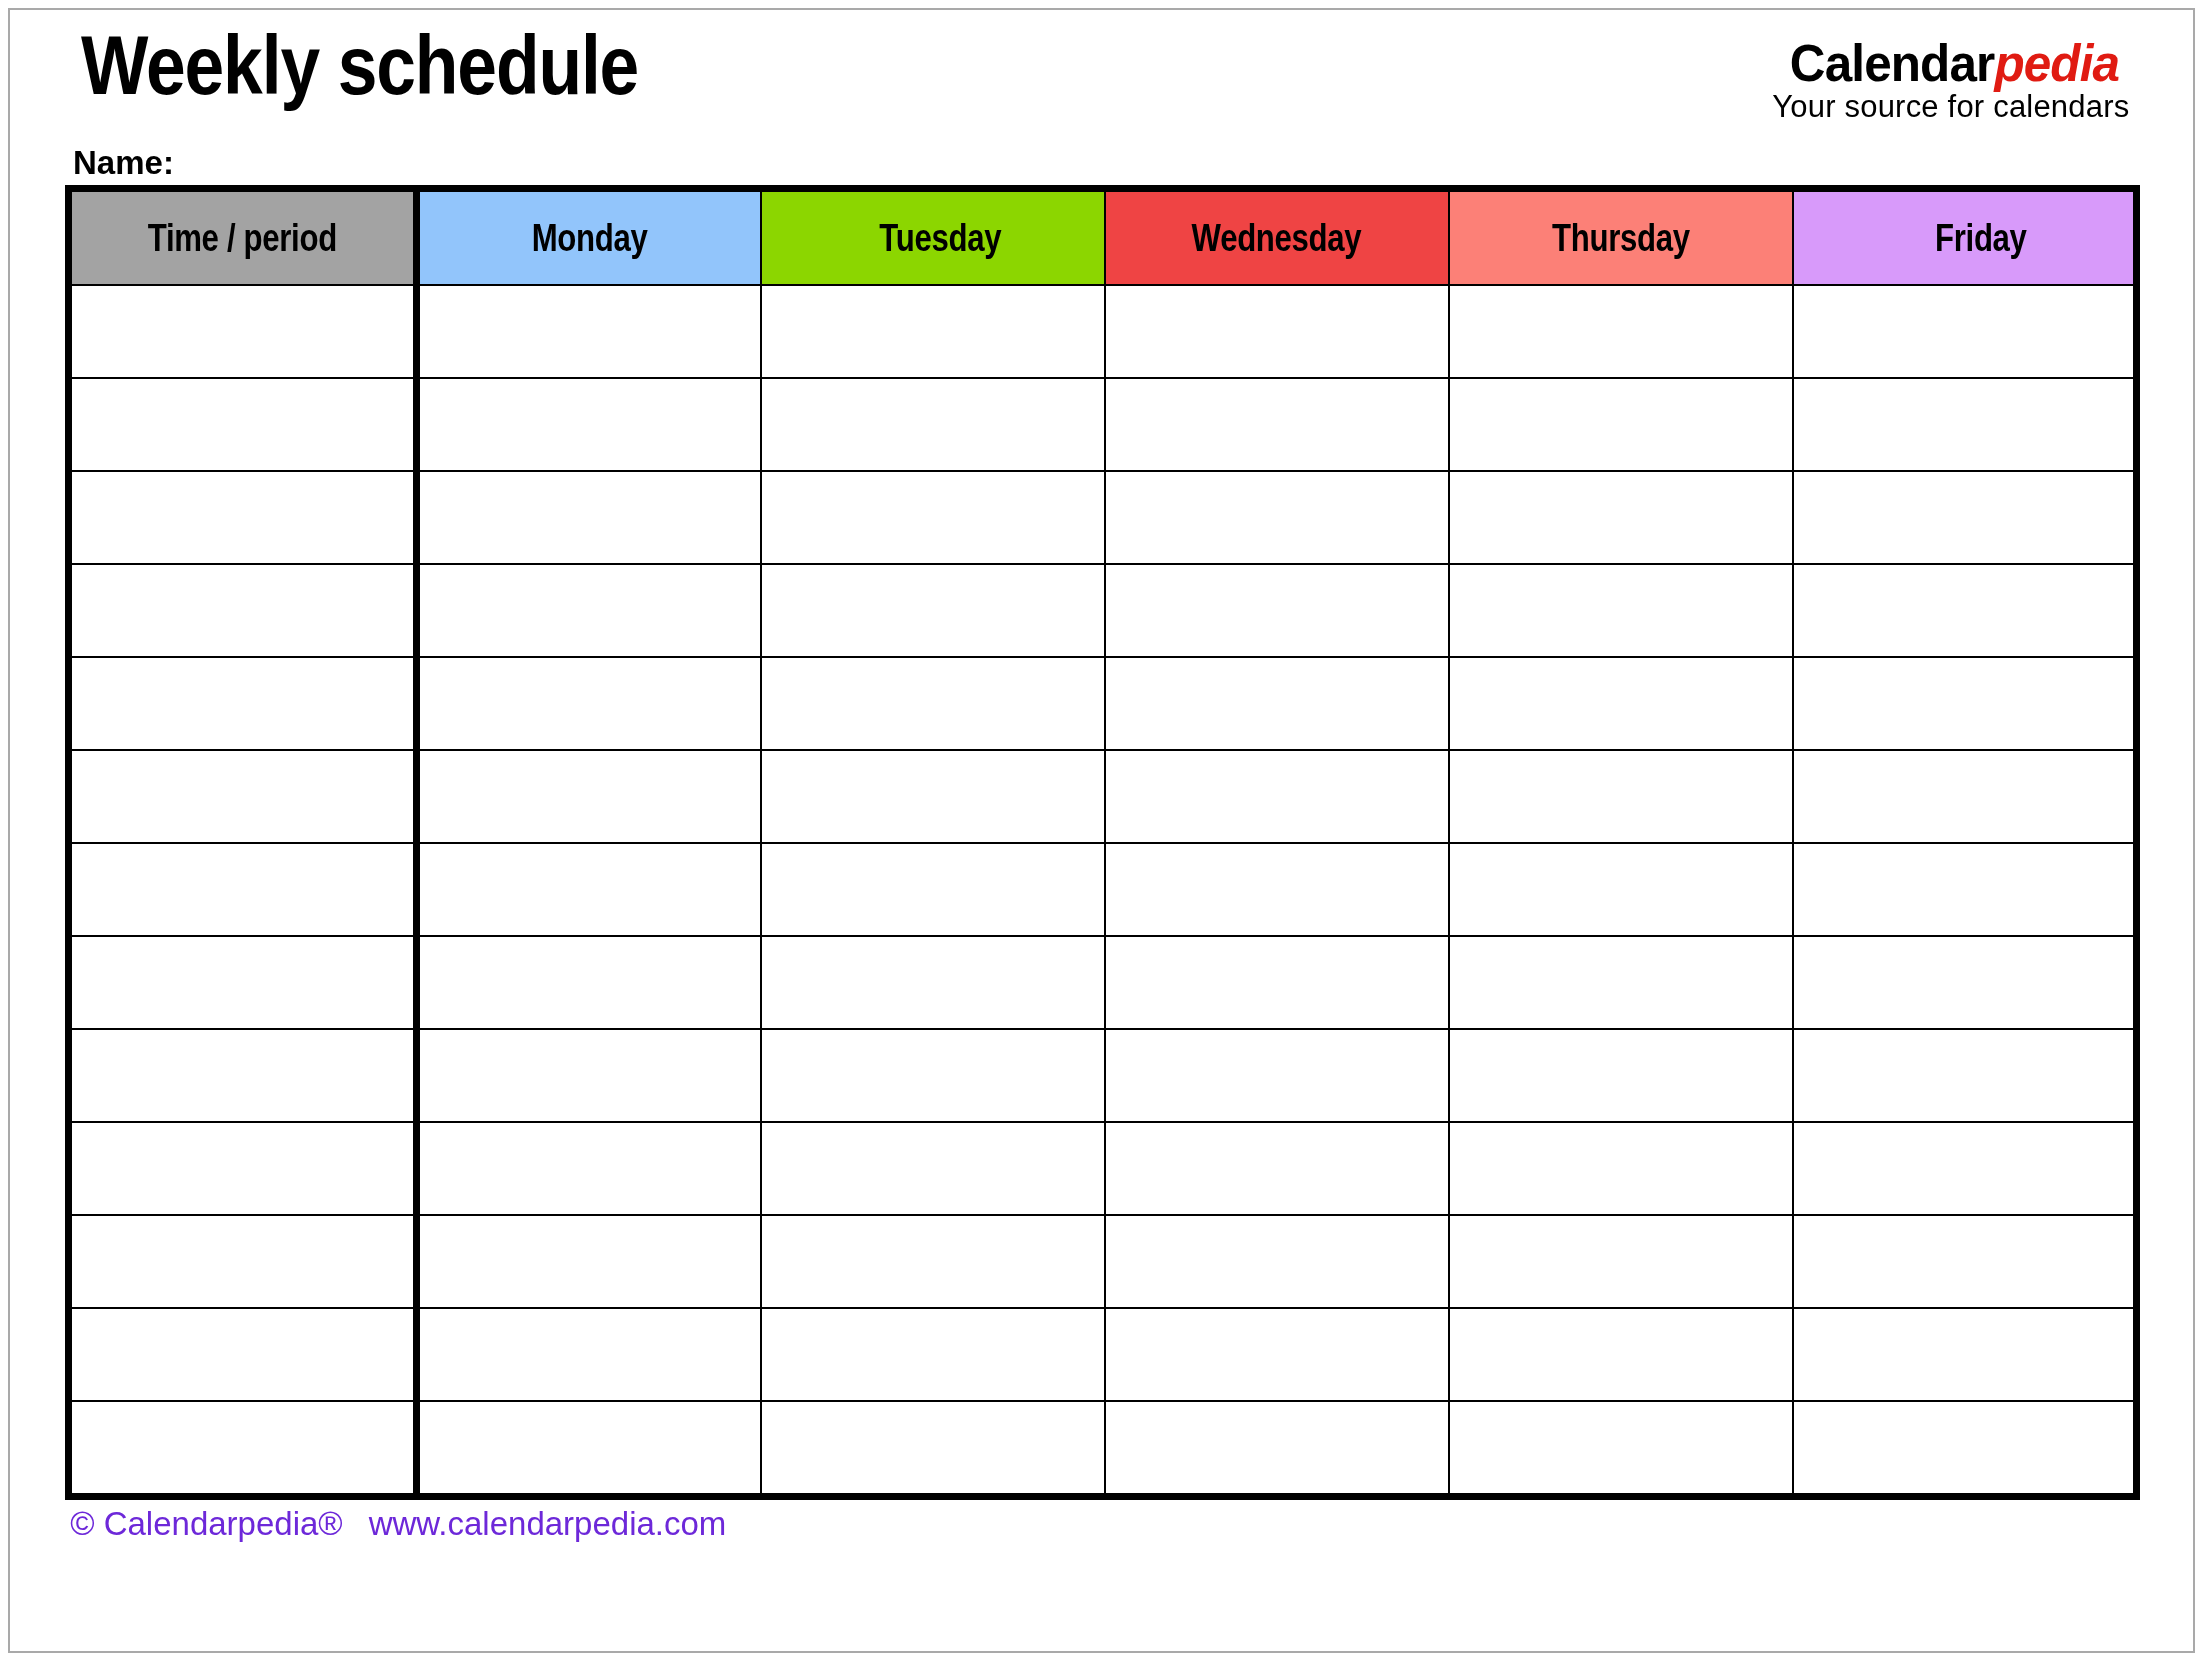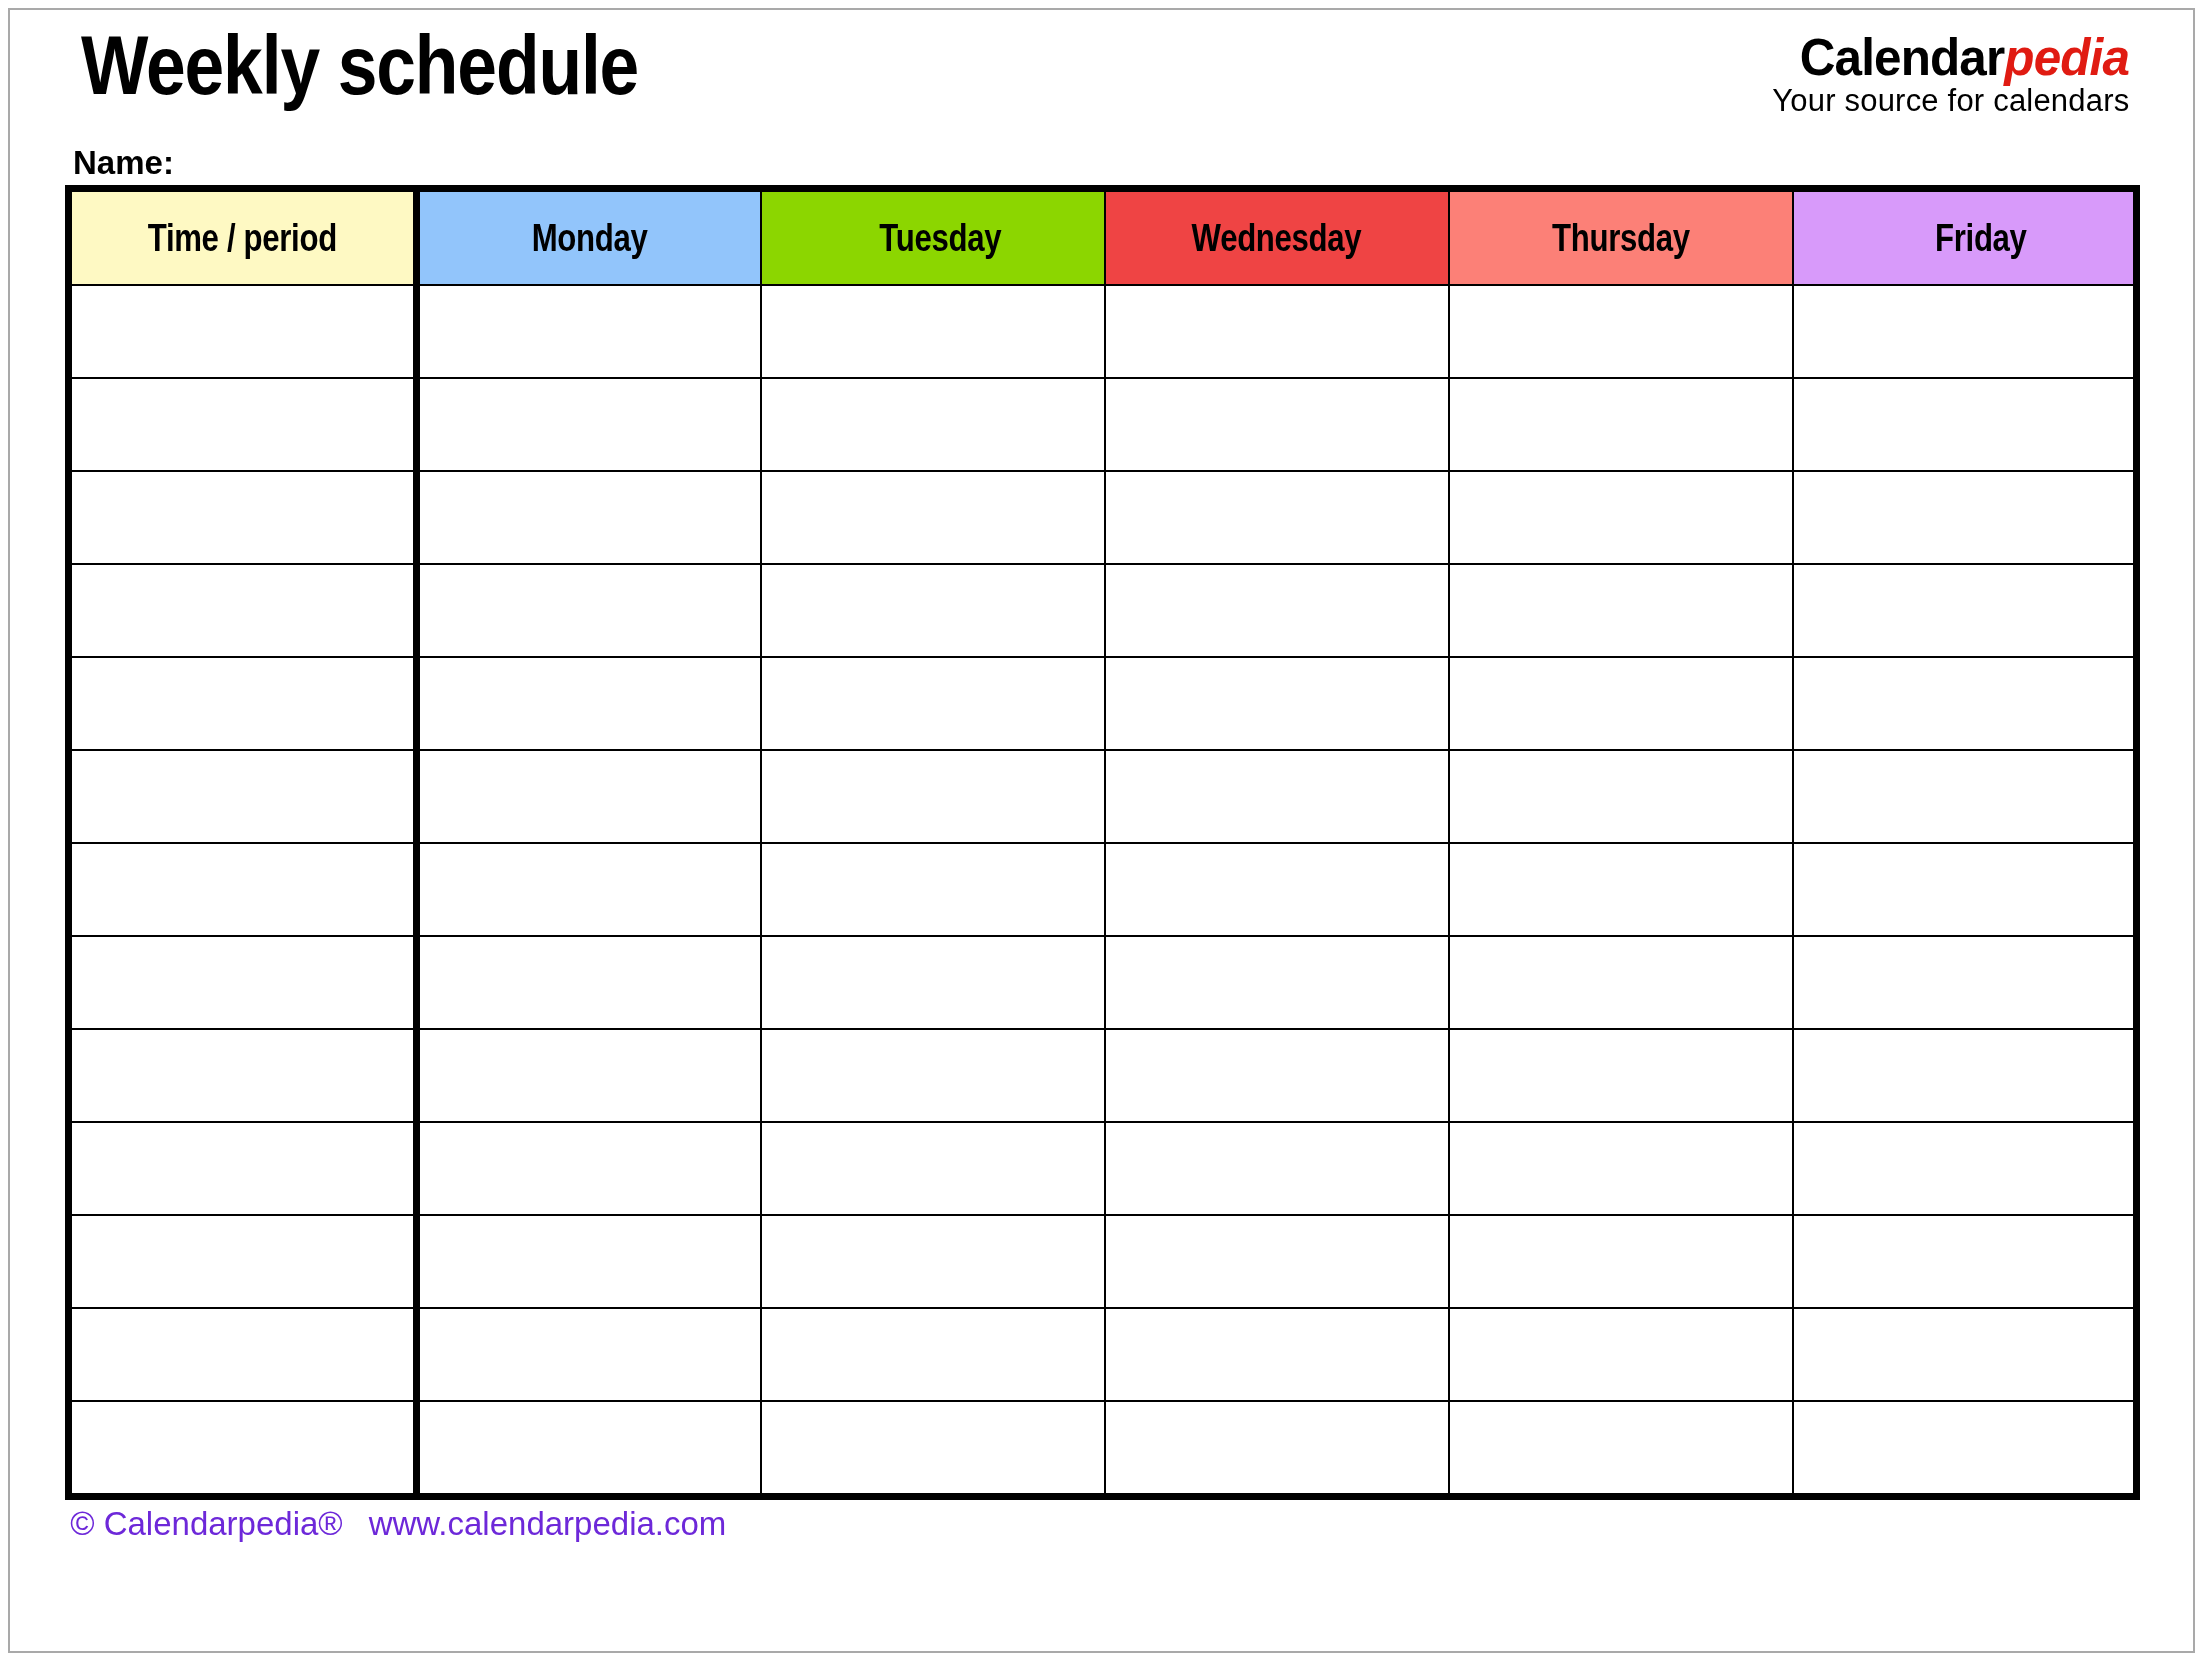--- a/index.html
+++ b/index.html
@@ -72,22 +72,21 @@
     font-weight: bold;
     color: #000000;
     letter-spacing: 0px;
     line-height: 1.0;
     white-space: nowrap;
   }
 
   .brand {
     position: absolute;
     right: 8.6px;
-    top: 31px;
-    text-align: right;
+    top: 37px;
     line-height: 1.0;
   }
 
   .brand-title {
     font-size: 52px;
     font-weight: bold;
     color: #000000;
     letter-spacing: -0.9px;
     white-space: nowrap;
     transform: scaleX(0.95);
@@ -150,21 +149,21 @@
     letter-spacing: -0.4px;
   }
 
   thead th .hdr-text {
     display: inline-block;
     transform: scaleX(0.82);
     transform-origin: center center;
     white-space: nowrap;
   }
 
-  thead th.th-time { background: #fef9c3; }
+  thead th.th-time { background: #a3a3a3; }
   thead th.th-mon  { background: #92c5fb; text-decoration: underline; }
   thead th.th-tue  { background: #8cd600; padding-left: 16px; }
   thead th.th-wed  { background: #ef4444; }
   thead th.th-thu  { background: #fc8077; }
   thead th.th-fri  { background: #d89afa; padding-left: 36px; }
 
   tbody td {
     height: 91px;
     background: #ffffff;
   }

